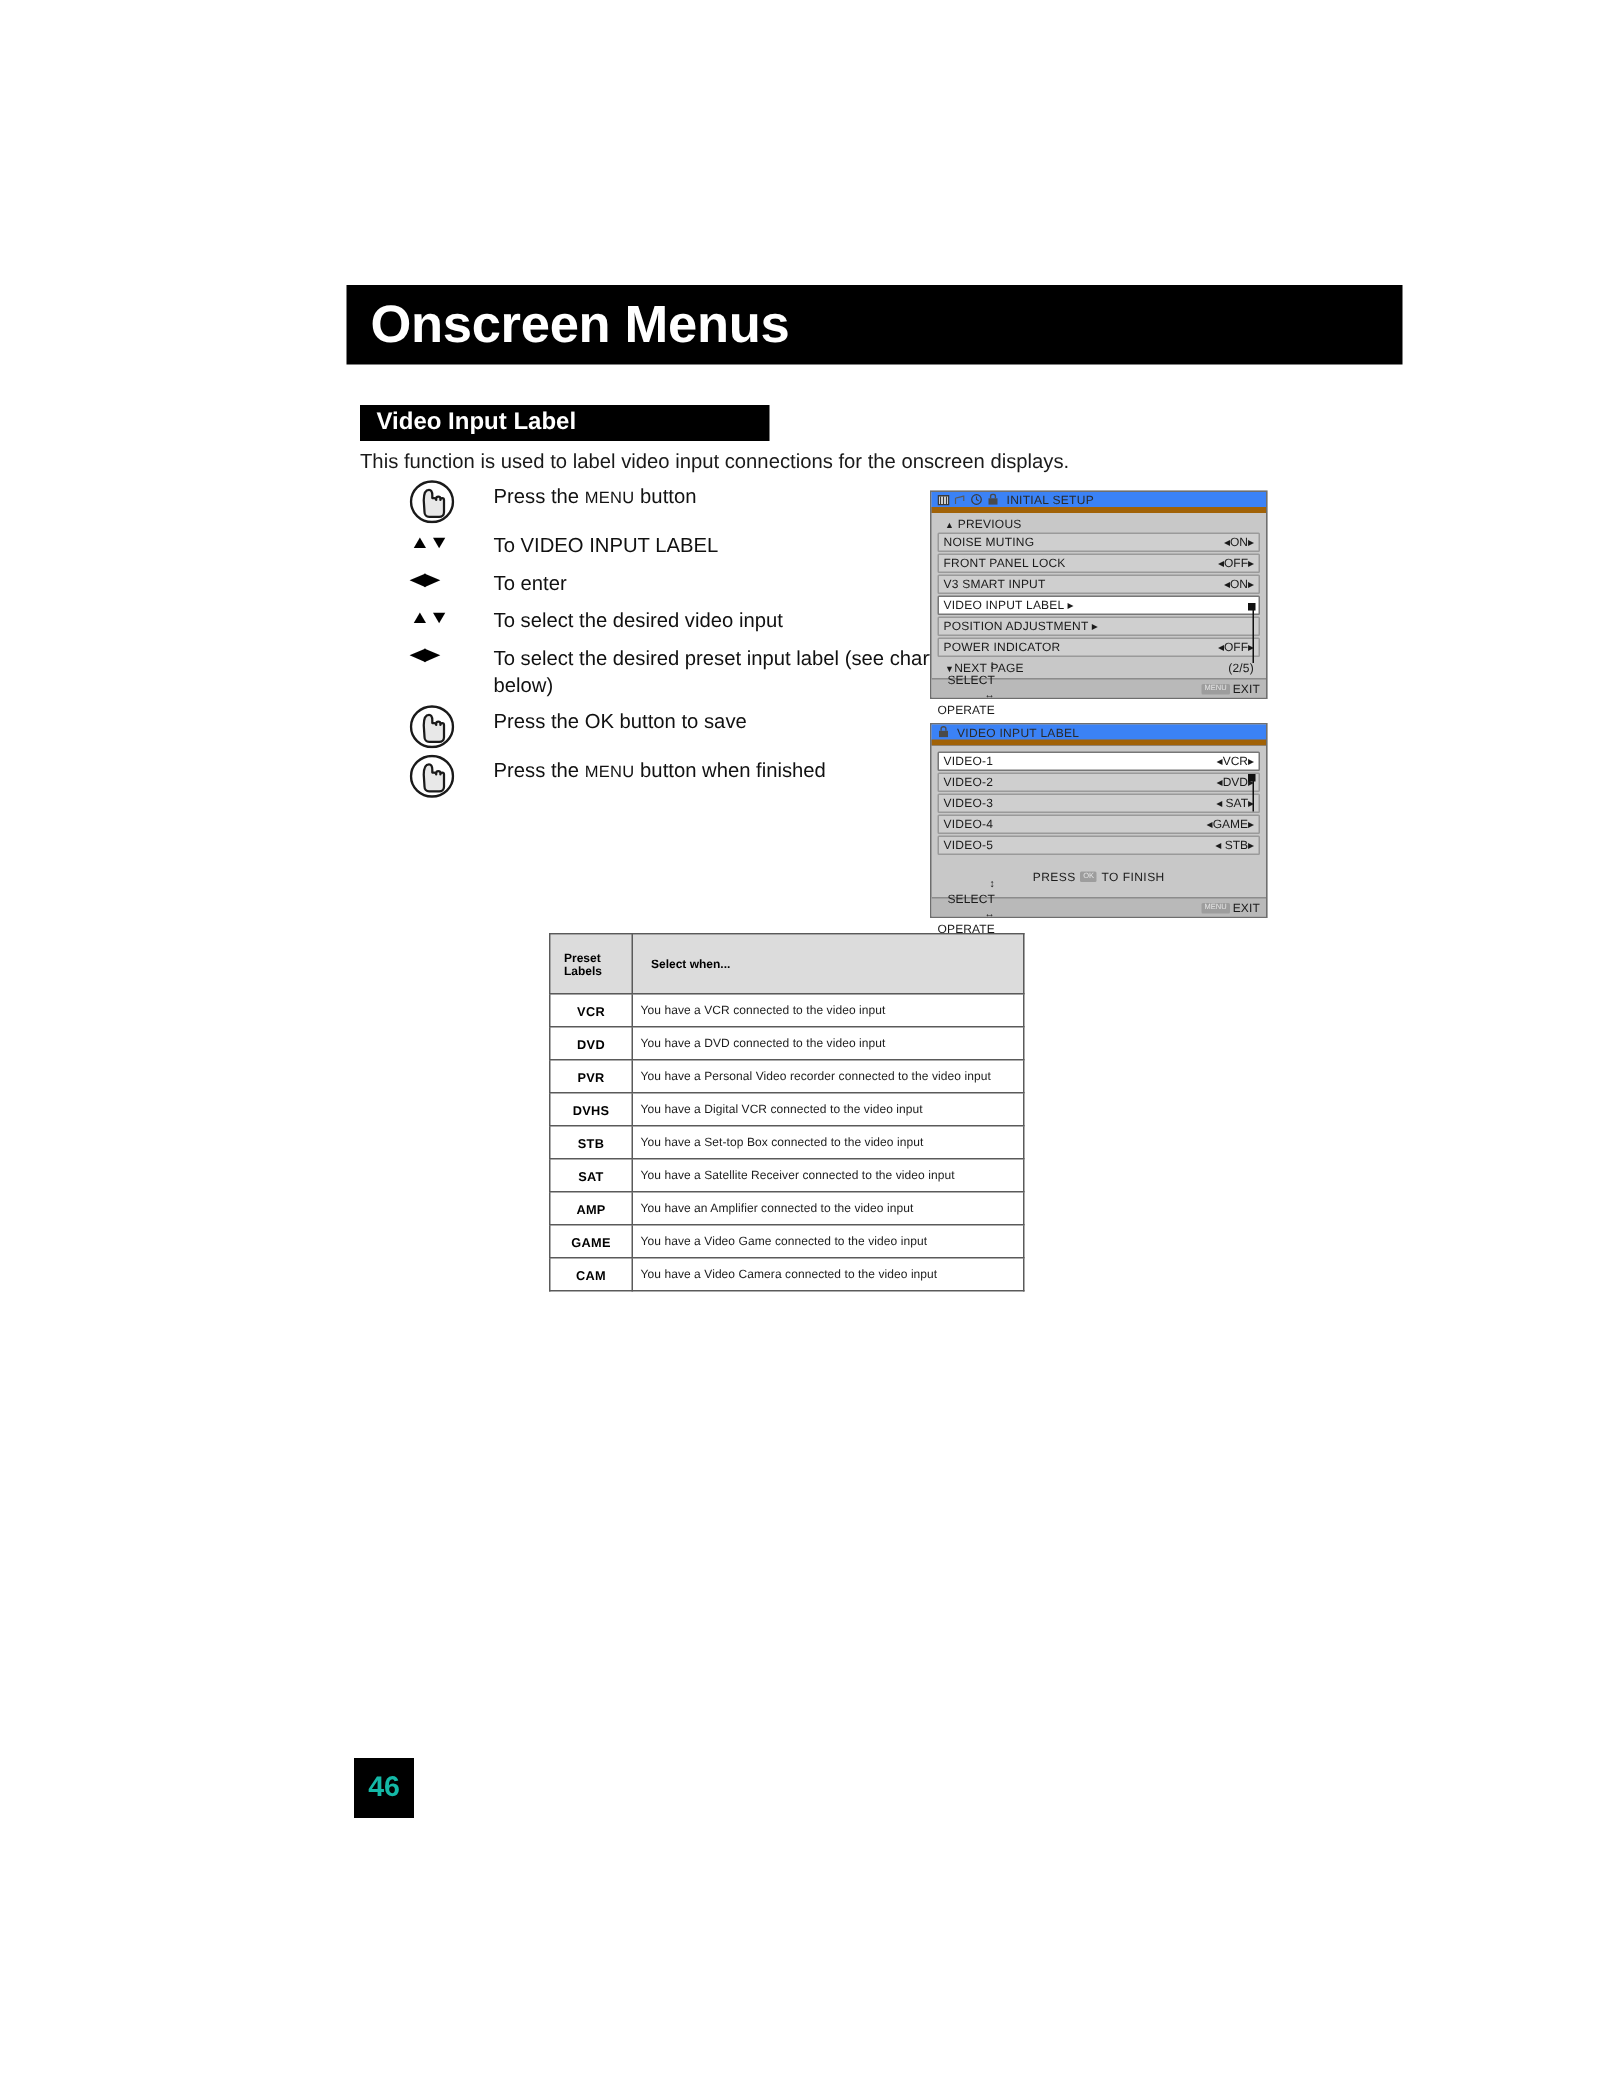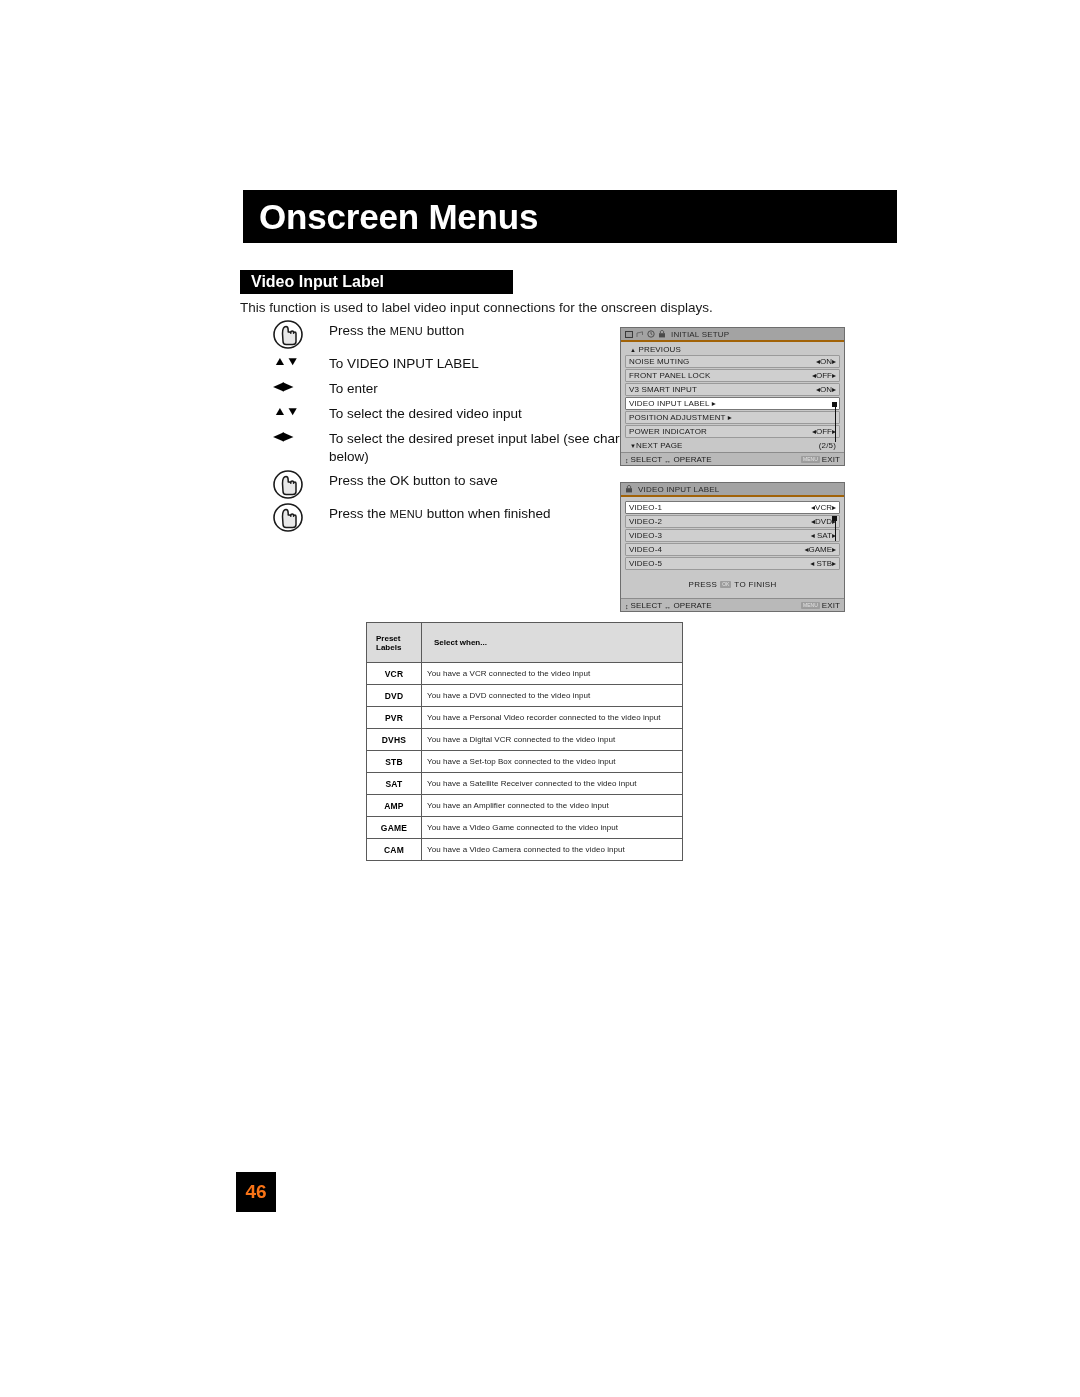--- a/index.html
+++ b/index.html
@@ -12,23 +12,23 @@
     height: 1397px;
     position: relative;
     font-family: "Liberation Sans", sans-serif;
     color: #000000;
     overflow: hidden;
   }
 
   
   .title-bar {
     position: absolute;
-    left: 243px;
+    left: 231px;
     top: 190px;
-    width: 654px;
+    width: 704px;
     height: 53px;
     background: #000000;
     display: flex;
     align-items: center;
   }
   .title-bar .title-text {
     color: #ffffff;
     font-size: 35px;
     font-weight: bold;
     letter-spacing: -0.2px;
@@ -122,22 +122,22 @@
     width: 225px;
     font-size: 8px;
     color: #1a1a1a;
     padding: 0;
   }
   .osd-1 { left: 620px; top: 327px; }
   .osd-2 { left: 620px; top: 482px; }
 
   .osd-head {
     height: 14px;
-    background: #a3a3a3;
-    border-bottom: 2px solid #a16207;
+    background: #3b82f6;
+    border-bottom: 4px solid #a16207;
     display: flex;
     align-items: center;
     padding: 0 4px;
     box-sizing: border-box;
     gap: 3px;
   }
   .osd-head .osd-title {
     font-size: 8px;
     letter-spacing: 0.2px;
     color: #2a2a2a;
@@ -186,21 +186,21 @@
     border-top: 1px solid #8c8c8c;
     display: flex;
     align-items: center;
     justify-content: space-between;
     padding: 0 4px 0 4px;
     box-sizing: border-box;
     font-size: 8px;
     letter-spacing: 0.1px;
     margin-top: 1px;
   }
-  .osd-foot .left { display: flex; align-items: flex-end; gap: 2px; }
+  .osd-foot .left { display: flex; align-items: flex-end; gap: 2px; flex-direction: column; }
   .osd-foot .right { display: flex; align-items: center; gap: 2px; }
   .key-badge {
     background: #9d9d9d;
     color: #e6e6e6;
     font-size: 5px;
     padding: 0px 2px;
     border-radius: 1px;
     line-height: 7px;
     display: inline-block;
     letter-spacing: 0px;
@@ -269,21 +269,21 @@
   }
 
   
   .page-num {
     position: absolute;
     left: 236px;
     top: 1172px;
     width: 40px;
     height: 40px;
     background: #000000;
-    color: #f97316;
+    color: #14b8a6;
     display: flex;
     align-items: center;
     justify-content: center;
     font-size: 19px;
     font-weight: bold;
   }
 </style>
 </head>
 <body>
 

